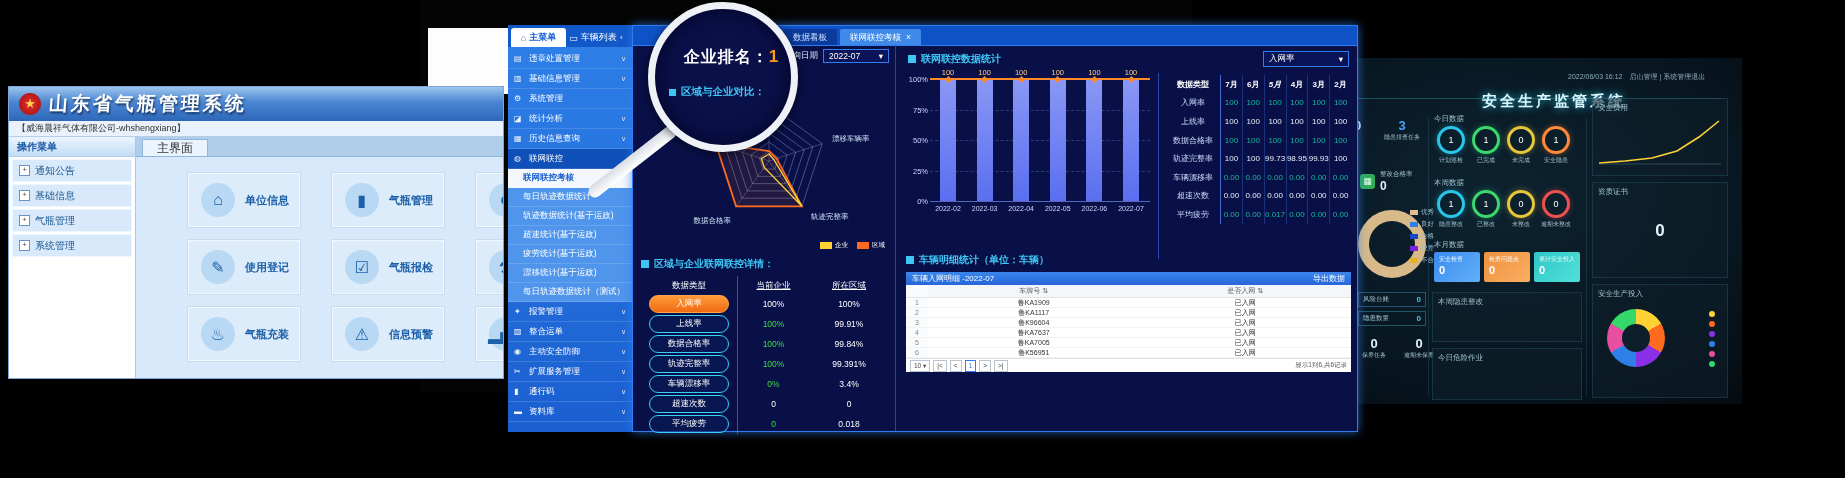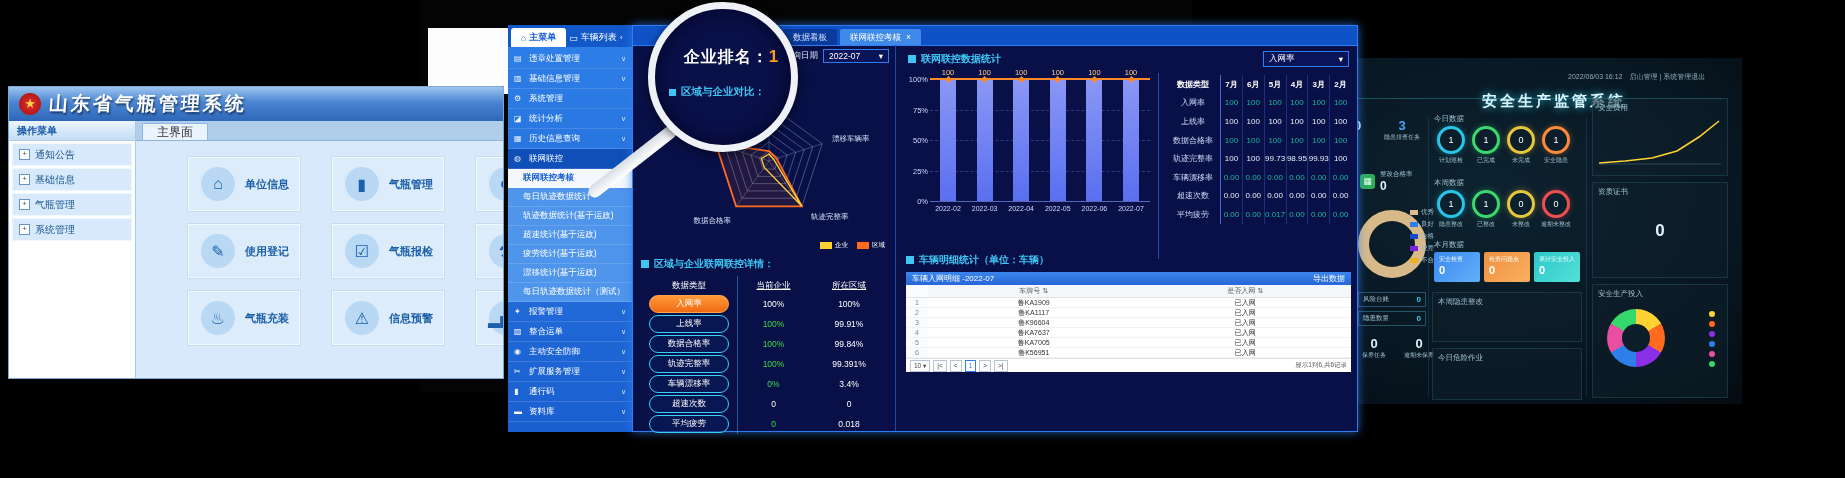--- a/index.html
+++ b/index.html
@@ -179,20 +179,21 @@
 <body>
 
 <div class="abs black-frame"></div>
 <div class="abs white-patch"></div>
 
 <div class="abs left-app">
   <div class="la-titlebar">
     <div class="emblem">★</div>
     <div class="la-title">山东省气瓶管理系统</div>
   </div>
+  <div class="la-company">【威海晨祥气体有限公司-whshengxiang】</div>
   <div class="la-body">
     <div class="la-nav">
       <div class="la-nav-header">操作菜单</div>
       <div id="la-nav-items">
           <div class="la-nav-item">
             <span class="plusbox">+</span>
             <span>通知公告</span>
           </div>
           <div class="la-nav-item">
             <span class="plusbox">+</span>
@@ -656,21 +657,21 @@
             <div class="xlab" style="left: 135.8px;">2022-05</div>
             <div class="xlab" style="left: 172.4px;">2022-06</div>
             <div class="xlab" style="left: 209px;">2022-07</div>
             <div class="hline"></div>
           </div>
         <div class="chart-sep"></div>
         <div class="month-table" id="month-table">
             <div class="mt-cell" style="color: rgb(255, 255, 255); font-weight: bold;">数据类型</div>
             <div class="mt-cell mt-b1" style="color: rgb(255, 255, 255); font-weight: bold;">7月</div>
             <div class="mt-cell mt-b2" style="color: rgb(255, 255, 255); font-weight: bold;">6月</div>
-            <div class="mt-cell mt-b2" style="color: rgb(255, 255, 255); font-weight: bold;">5月</div>
+            <div class="mt-cell mt-b2" style="color: rgb(255, 255, 255); font-weight: bold; font-style: italic;">5月</div>
             <div class="mt-cell mt-b2" style="color: rgb(255, 255, 255); font-weight: bold;">4月</div>
             <div class="mt-cell mt-b2" style="color: rgb(255, 255, 255); font-weight: bold;">3月</div>
             <div class="mt-cell mt-b2" style="color: rgb(255, 255, 255); font-weight: bold;">2月</div>
             <div class="mt-cell" style="color: rgb(208, 222, 250);">入网率</div>
             <div class="mt-cell mt-b1" style="color: rgb(24, 184, 154);">100</div>
             <div class="mt-cell mt-b2" style="color: rgb(24, 184, 154);">100</div>
             <div class="mt-cell mt-b2" style="color: rgb(24, 184, 154);">100</div>
             <div class="mt-cell mt-b2" style="color: rgb(24, 184, 154);">100</div>
             <div class="mt-cell mt-b2" style="color: rgb(24, 184, 154);">100</div>
             <div class="mt-cell mt-b2" style="color: rgb(24, 184, 154);">100</div>

